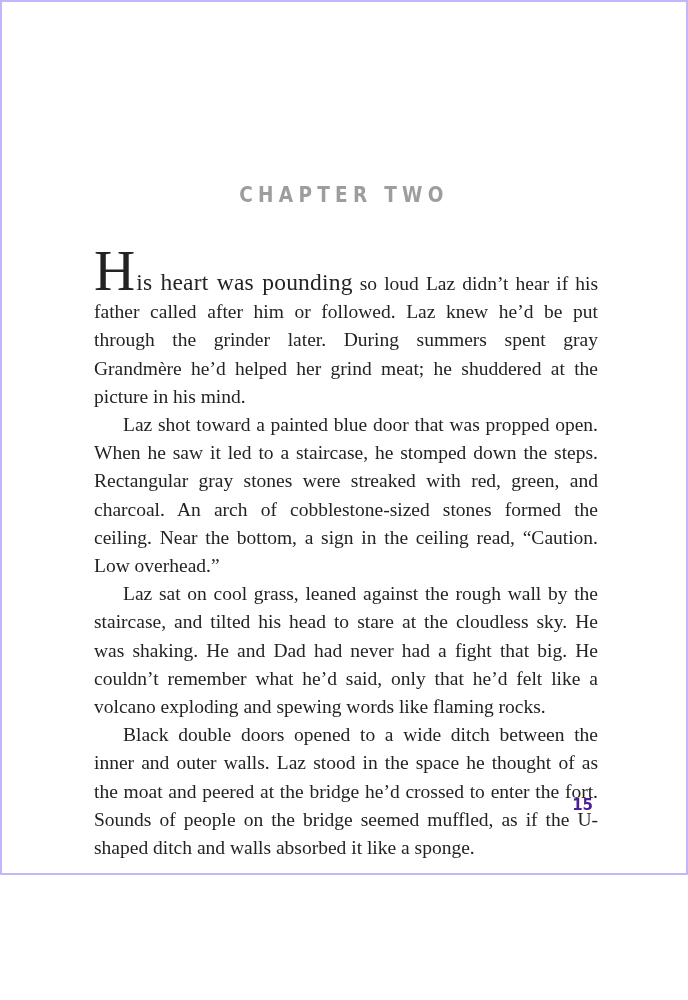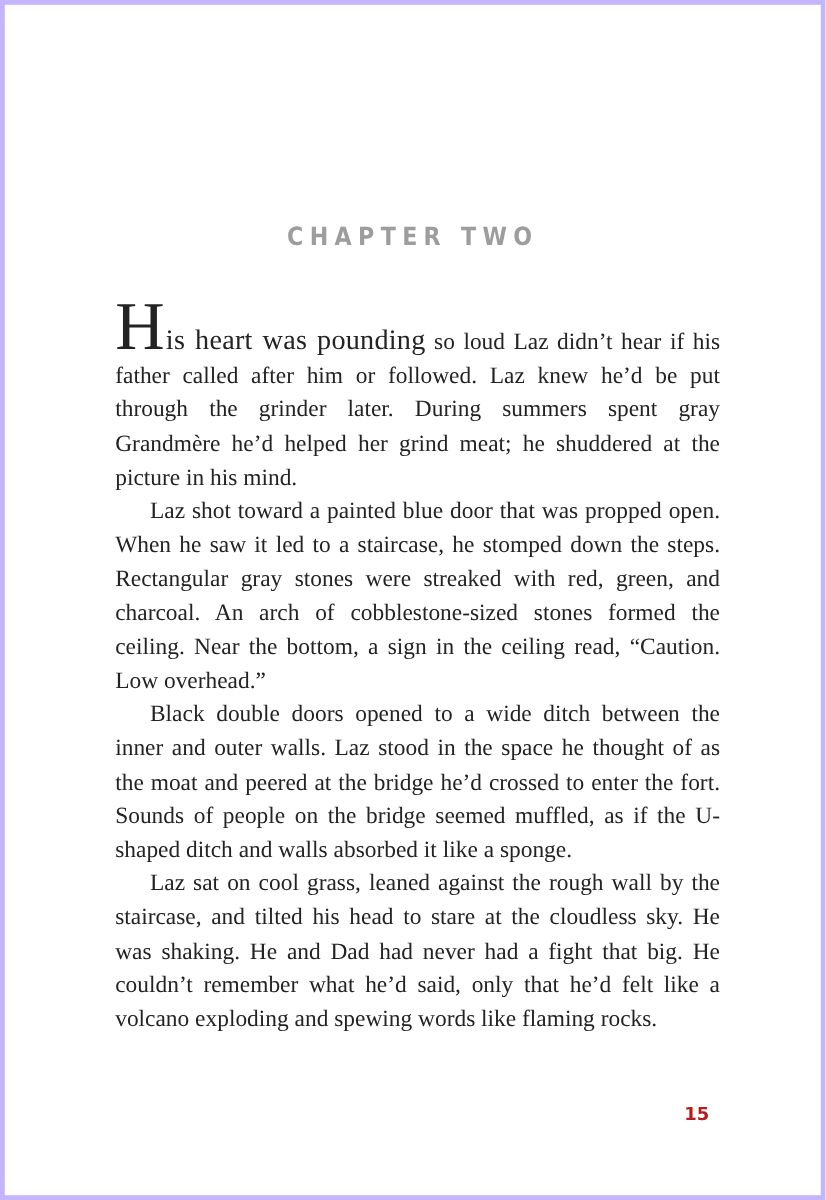--- a/index.html
+++ b/index.html
@@ -3,24 +3,24 @@
 <meta charset="utf-8">
 <style>
   html, body {
     margin: 0;
     padding: 0;
     background: #ffffff;
   }
   .page {
     position: relative;
     width: 688px;
-    height: 1000px;
+    height: 875px;
     box-sizing: border-box;
     background: #ffffff;
-    border: 4px solid #c4b5fd;
+    border: 2px solid #c4b5fd;
     overflow: hidden;
     font-family: "Liberation Serif", serif;
   }
   .chapter-title {
     position: absolute;
     top: 181px;
     left: 0;
     right: 0;
     margin: 0;
     text-align: center;
@@ -60,38 +60,38 @@
     line-height: 1;
     letter-spacing: 0.2px;
   }
   .page-number {
     position: absolute;
     right: 93px;
     bottom: 59px;
     font-family: "DejaVu Sans", sans-serif;
     font-weight: 700;
     font-size: 15px;
-    color: #b91c1c;
+    color: #4c1d95;
   }
 </style>
 </head>
 <body>
 
 <div class="page">
 
   <h2 class="chapter-title">CHAPTER TWO</h2>
 
   <div class="text-block">
 
     <p class="para"><span class="initial">H</span><span class="lead">is heart was pounding</span><span> so loud Laz didn’t hear if his father called after him or followed. Laz knew he’d be put through the grinder later. During summers spent gray Grandmère he’d helped her grind meat; he shuddered at the picture in his mind.</span></p>
 
     <p class="para indent">Laz shot toward a painted blue door that was propped open. When he saw it led to a staircase, he stomped down the steps. Rectangular gray stones were streaked with red, green, and charcoal. An arch of cobblestone-sized stones formed the ceiling. Near the bottom, a sign in the ceiling read, “Caution. Low overhead.”</p>
 
+    <p class="para indent">Laz sat on cool grass, leaned against the rough wall by the staircase, and tilted his head to stare at the cloudless sky. He was shaking. He and Dad had never had a fight that big. He couldn’t remember what he’d said, only that he’d felt like a volcano exploding and spewing words like flaming rocks.</p>
+
     <p class="para indent">Black double doors opened to a wide ditch between the inner and outer walls. Laz stood in the space he thought of as the moat and peered at the bridge he’d crossed to enter the fort. Sounds of people on the bridge seemed muffled, as if the U-shaped ditch and walls absorbed it like a sponge.</p>
-
-    <p class="para indent">Laz sat on cool grass, leaned against the rough wall by the staircase, and tilted his head to stare at the cloudless sky. He was shaking. He and Dad had never had a fight that big. He couldn’t remember what he’d said, only that he’d felt like a volcano exploding and spewing words like flaming rocks.</p>
 
 
   </div>
 
   <div class="page-number">15</div>
 
 </div>
 
 </body></html>

